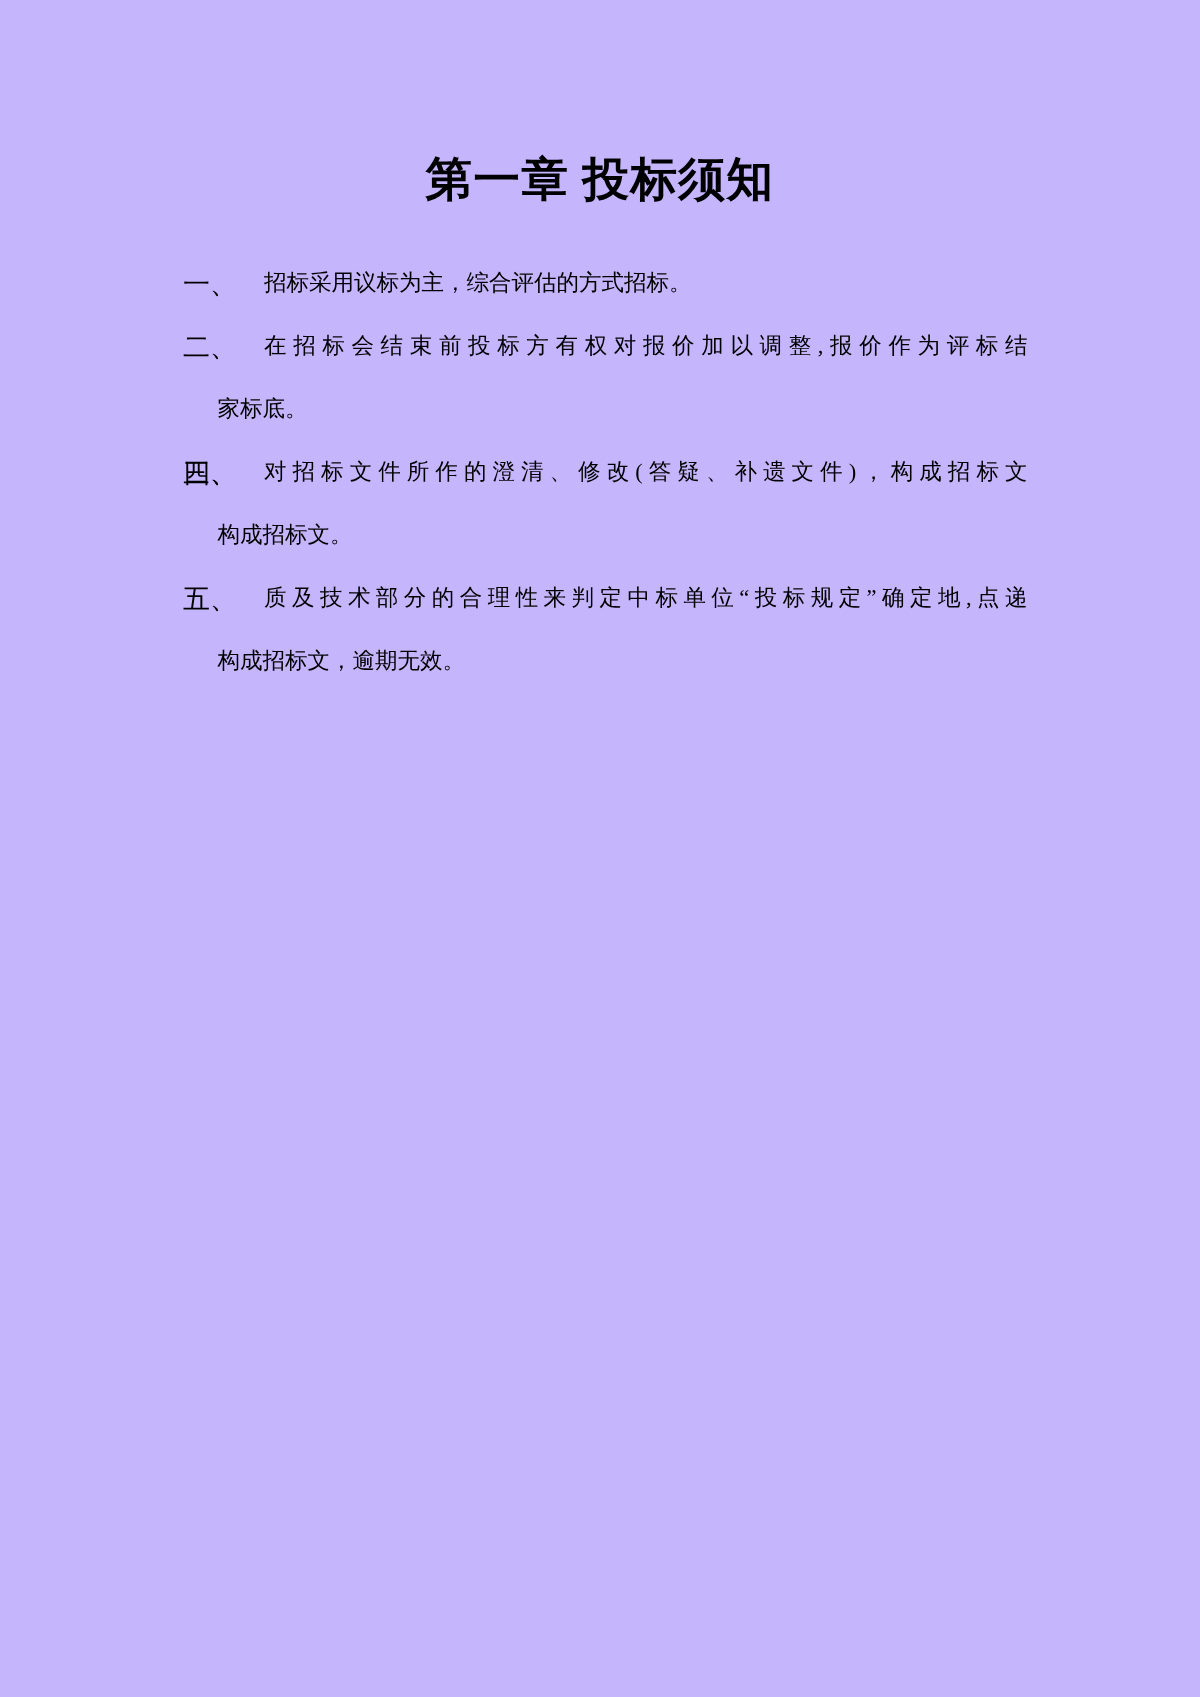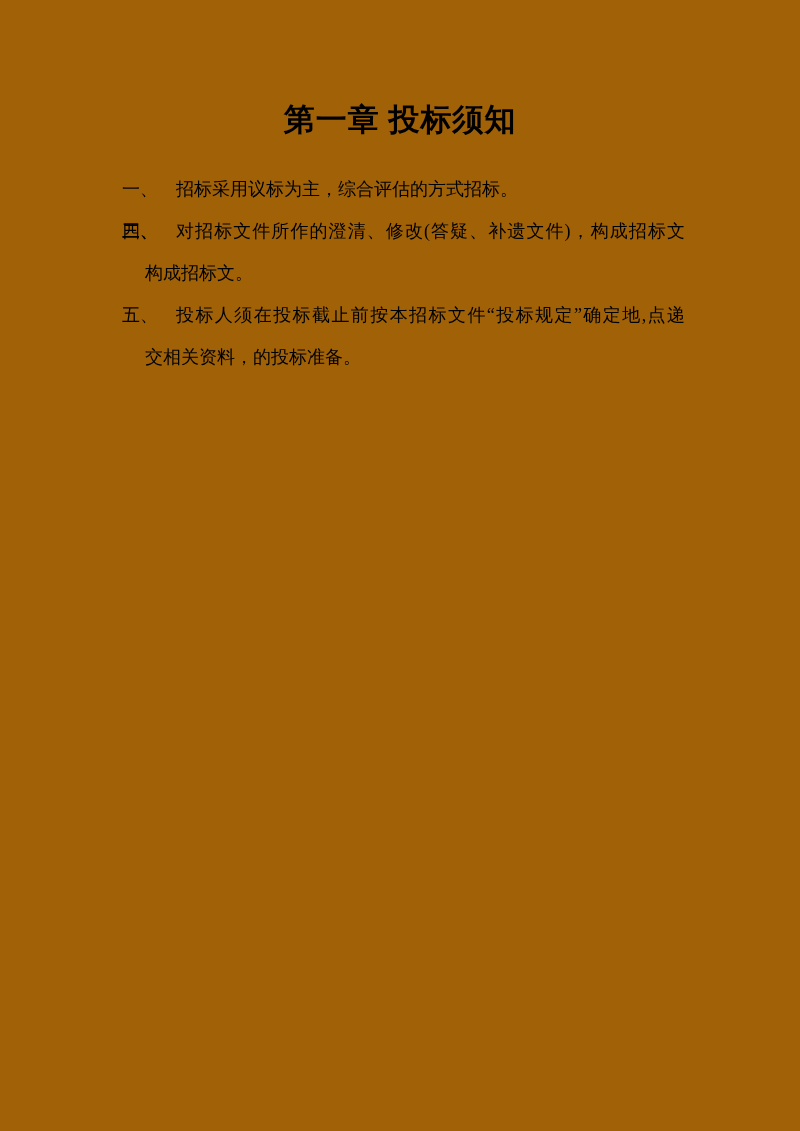--- a/index.html
+++ b/index.html
@@ -4,21 +4,21 @@
   <style>
     html, body {
       margin: 0;
       padding: 0;
       background: #ffffff;
     }
     .page {
       position: relative;
       width: 800px;
       height: 1131px;
-      background: #a16207;
+      background: #c4b5fd;
       color: #000000;
       font-family: "Liberation Serif", "DejaVu Serif", serif;
       overflow: hidden;
     }
     .title {
       position: absolute;
       top: 96px;
       left: 0;
       width: 100%;
       margin: 0;
@@ -38,21 +38,21 @@
       position: relative;
     }
     .num {
       position: absolute;
       left: 0;
       top: 0;
       font-size: 18px;
       line-height: 42px;
     }
     .ln {
-      font-size: 18px;
+      font-size: 15px;
       line-height: 42px;
       white-space: nowrap;
     }
     .first {
       padding-left: 54px;
     }
     .cont {
       padding-left: 23px;
     }
     .fill {
@@ -72,32 +72,34 @@
 
   <div class="content">
 
     <div class="item">
       <span class="num">一、</span>
       <div class="ln first">招标采用议标为主，综合评估的方式招标。</div>
     </div>
 
     <div class="item">
       <span class="num">二、</span>
+      <div class="ln first fill">在招标会结束前投标方有权对报价加以调整,报价作为评标结</div>
+      <div class="ln cont">家标底。</div>
     </div>
 
     <div class="item">
       <span class="num">三、</span>
     </div>
 
     <div class="item">
       <span class="num">四、</span>
       <div class="ln first fill">对招标文件所作的澄清、修改(答疑、补遗文件)，构成招标文</div>
       <div class="ln cont">构成招标文。</div>
     </div>
 
     <div class="item">
       <span class="num">五、</span>
-      <div class="ln first fill">投标人须在投标截止前按本招标文件“投标规定”确定地,点递</div>
-      <div class="ln cont">交相关资料，的投标准备。</div>
+      <div class="ln first fill">质及技术部分的合理性来判定中标单位“投标规定”确定地,点递</div>
+      <div class="ln cont">构成招标文，逾期无效。</div>
     </div>
 
   </div>
 </div>
 
 </body></html>

